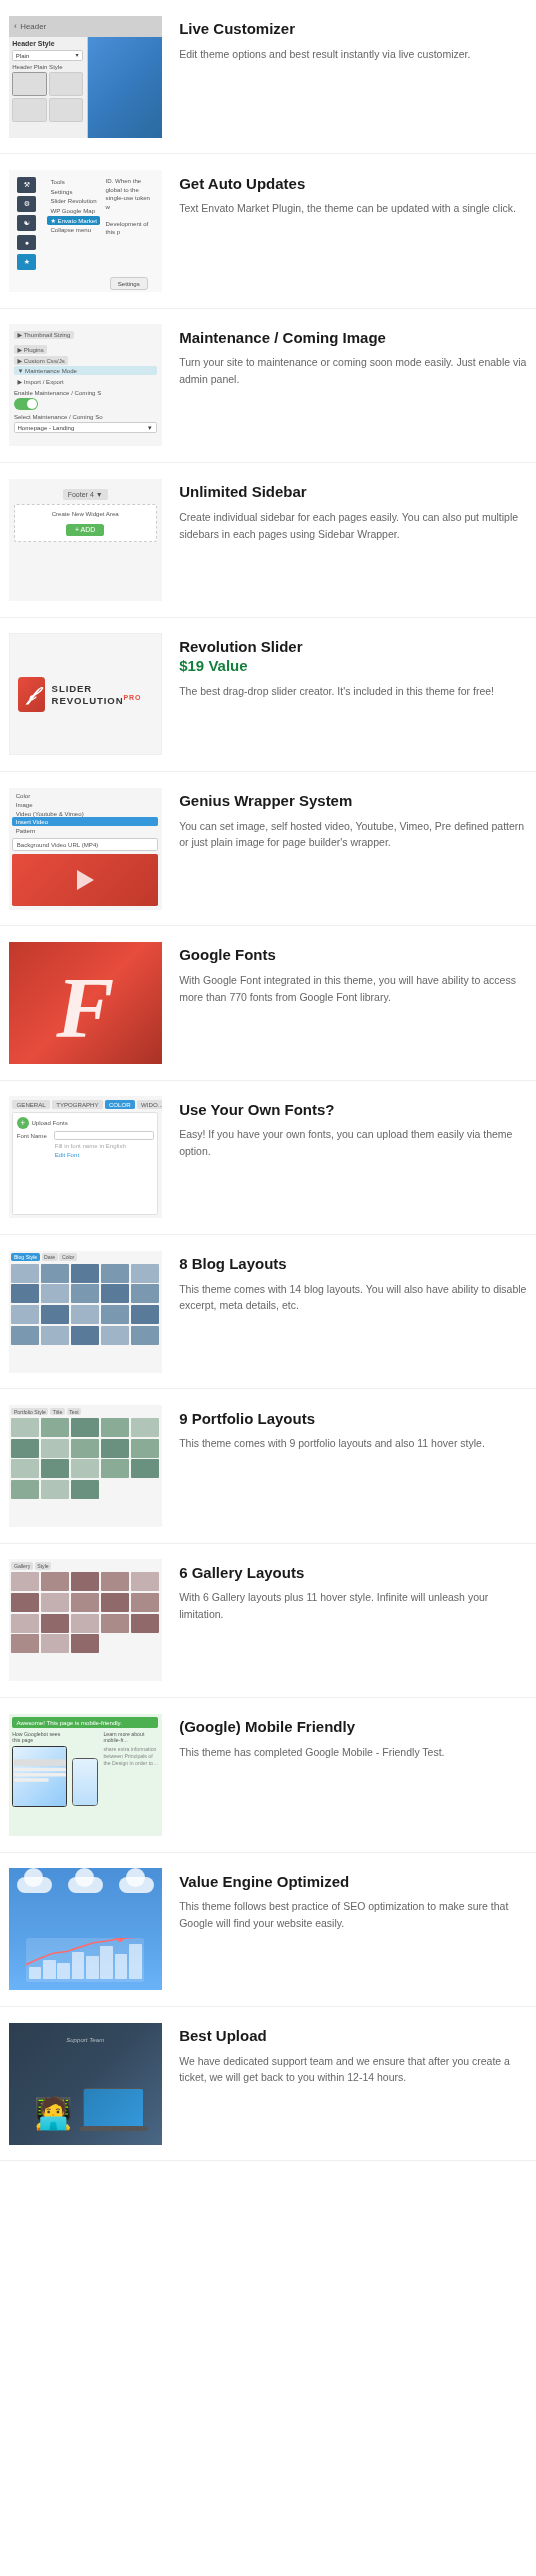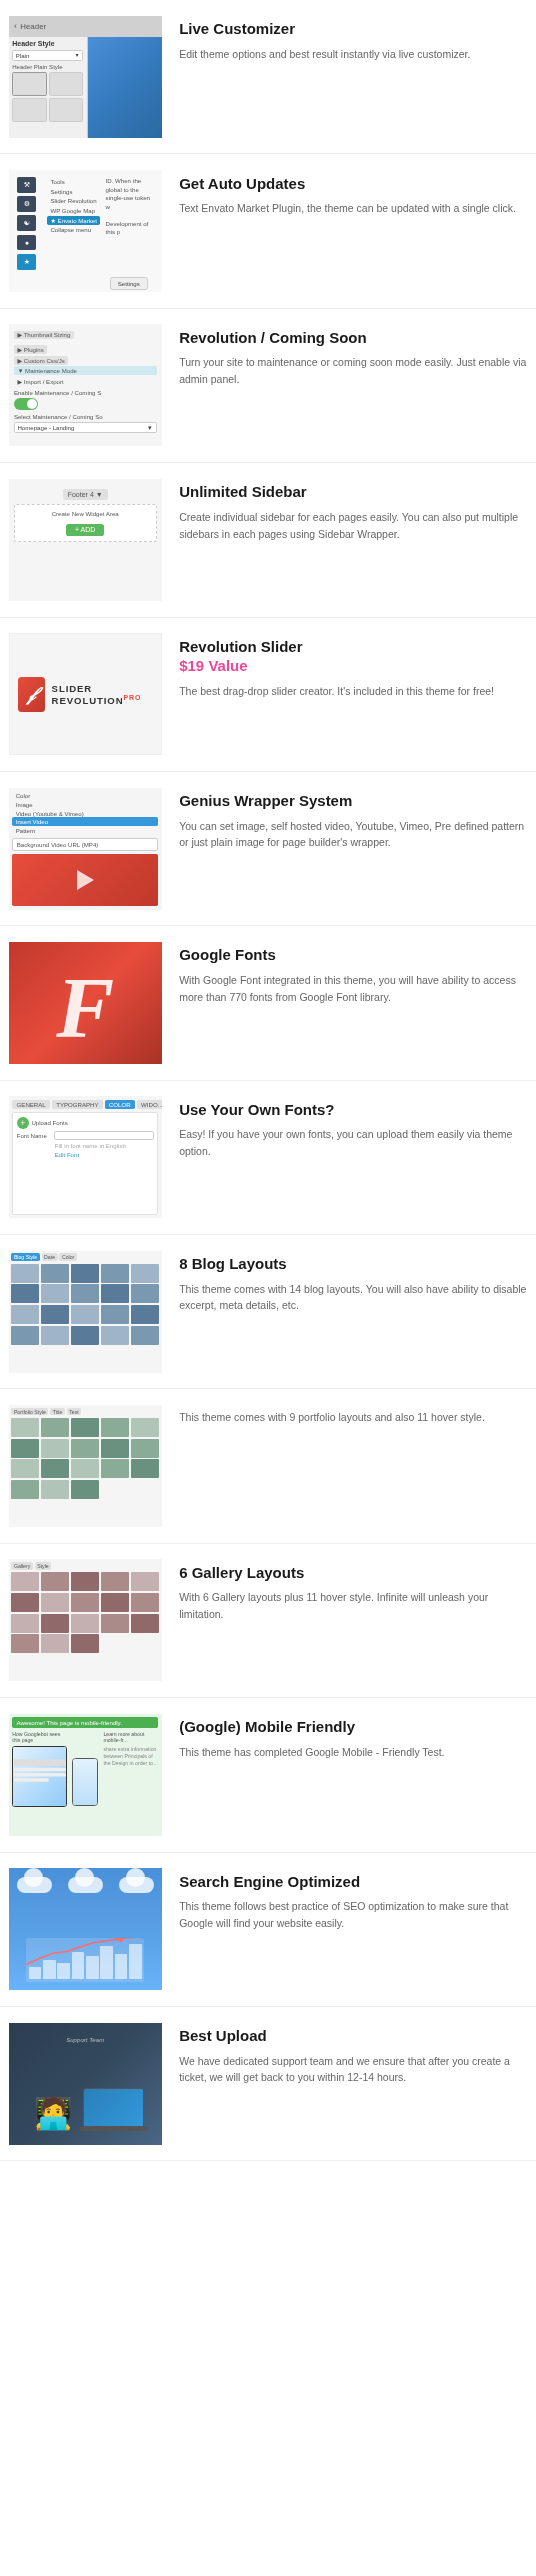--- a/index.html
+++ b/index.html
@@ -773,21 +773,21 @@
         </div>
         <div class="maint-select-label">Select Maintenance / Coming So</div>
         <div class="maint-select">
           <span>Homepage - Landing</span>
           <span>▼</span>
         </div>
       </div>
     </div>
   </div>
   <div class="feature-text">
-    <h2>Revolution / Coming Soon</h2>
+    <h2>Maintenance / Coming Image</h2>
     <p>Turn your site to maintenance or coming soon mode easily. Just enable via admin panel.</p>
   </div>
 </div>
 
 <div class="feature-row">
   <div class="feature-image">
     <div class="img-sidebar" style="height:100%;">
       <div style="text-align:center; margin-bottom:3.5px;">
         <div style="background:#e0e0e0; border-radius:1.7px; padding:1.7px 5.2px; font-size:7px; color:#555; display:inline-block;">
           <span>Footer 4</span>
@@ -817,21 +817,21 @@
           <div class="rev-text">
             SLIDER REVOLUTION<span>PRO</span>
           </div>
         </div>
       </div>
     </div>
   </div>
   <div class="feature-text">
     <h2>
       <span>Revolution Slider</span><br>
-      <span style="color:#ec4899;margin-top:35px;">$19 Value</span>
+      <span style="color:#15803d;margin-top:35px;">$19 Value</span>
     </h2>
     <p>The best drag-drop slider creator. It's included in this theme for free!</p>
   </div>
 </div>
 
 <div class="feature-row">
   <div class="feature-image">
     <div class="img-genius" style="height:100%;">
       <div class="genius-option">Color</div>
       <div class="genius-option">Image</div>
@@ -955,20 +955,21 @@
         <div class="port-thumb"></div>
         <div class="port-thumb"></div>
         <div class="port-thumb"></div>
         <div class="port-thumb"></div>
         <div class="port-thumb"></div>
         <div class="port-thumb"></div>
       </div>
     </div>
   </div>
   <div class="feature-text">
+    <h2>9 Portfolio Layouts</h2>
     <p>This theme comes with 9 portfolio layouts and also 11 hover style.</p>
   </div>
 </div>
 
 <div class="feature-row">
   <div class="feature-image">
     <div class="img-gallery" style="height:100%;">
       <div class="gallery-tabs">
         <div class="gallery-tab">Gallery</div>
         <div class="gallery-tab">Style</div>
@@ -1055,21 +1056,21 @@
         <div class="seo-bar" style="height:65%;"></div>
         <div class="seo-bar" style="height:90%;"></div>
         <svg style="position:absolute; left:0; bottom:13px; width:100%; height:35px;" viewBox="0 0 175 40" preserveAspectRatio="none">
           <polyline points="0,35 20,28 40,22 60,20 80,15 100,10 120,8 140,5 175,3" fill="none" stroke="#ff6b6b" stroke-width="2"></polyline>
           <circle cx="140" cy="5" r="4" fill="#ff6b6b"></circle>
         </svg>
       </div>
     </div>
   </div>
   <div class="feature-text">
-    <h2>Search Engine Optimized</h2>
+    <h2>Value Engine Optimized</h2>
     <p>This theme follows best practice of SEO optimization to make sure that Google will find your website easily.</p>
   </div>
 </div>
 
 <div class="feature-row">
   <div class="feature-image">
     <div class="img-support" style="height:100%;">
       <div class="support-desk">
         <div class="support-person">🧑‍💻</div>
         <div class="support-laptop">

